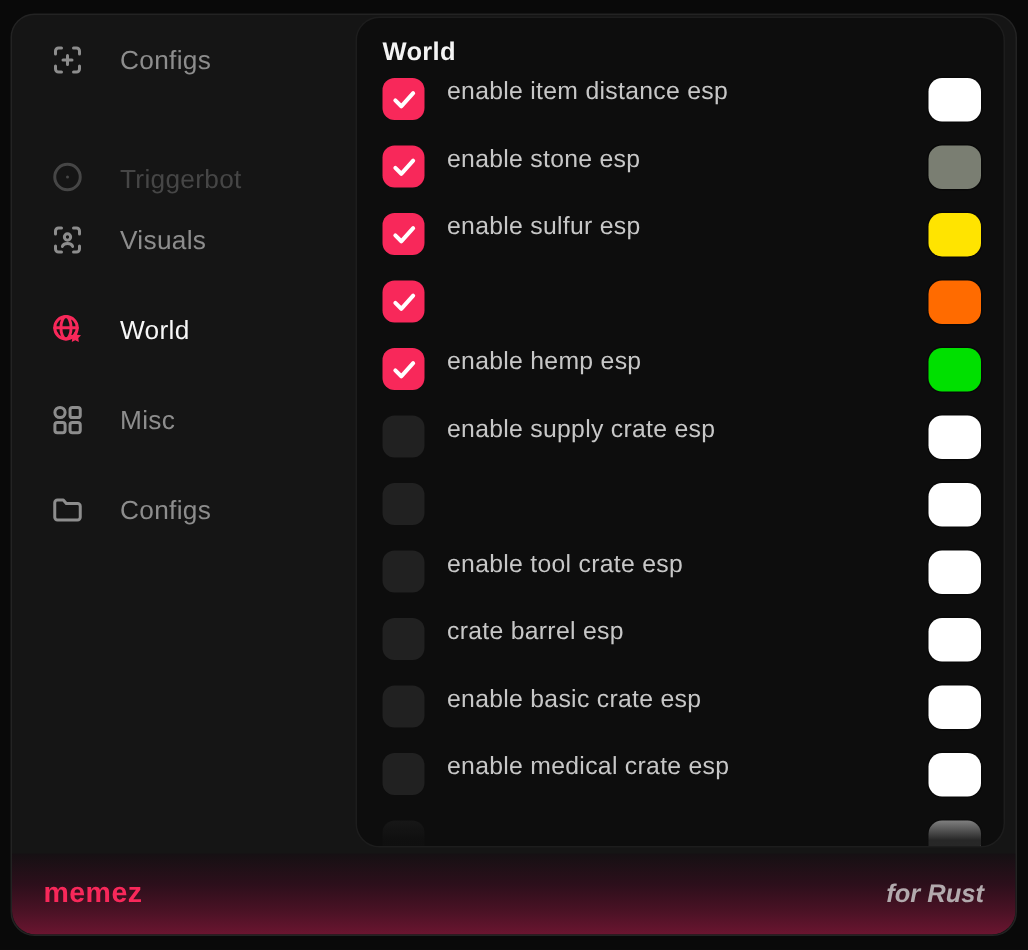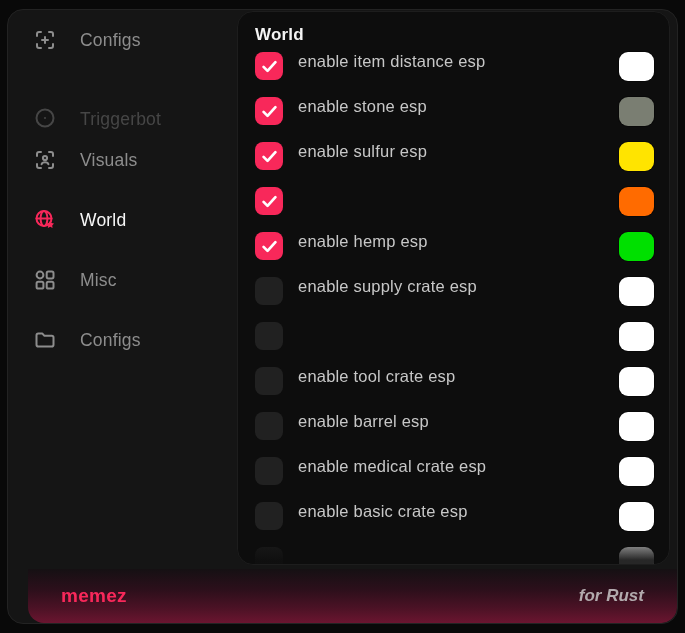--- a/index.html
+++ b/index.html
@@ -54,24 +54,23 @@
   .esp-label{margin-left:15px;font-size:16.5px;color:#c7c7c7;letter-spacing:.2px;}
   .swatch{
     margin-left:auto;width:35px;height:29px;border-radius:9px;cursor:pointer;
     box-shadow:0 0 0 1px rgba(0,0,0,.35);
   }
   .esp-row.partial{opacity:.8;}
 
   
   .footer{
     height:54px;flex:0 0 54px;display:flex;align-items:center;
-    padding:0 33px;box-sizing:border-box;
+    padding:0 21px;box-sizing:border-box;
     background:linear-gradient(180deg,#151013 0%,#2c0f1b 38%,#4b1225 72%,#6b1530 100%);
     border-radius:0 0 16px 16px;
-    margin-left:20px;
   }
   .brand{font-size:19px;font-weight:700;color:var(--accent);letter-spacing:.3px;}
   .tagline{margin-left:auto;font-size:17px;font-weight:700;font-style:italic;color:#b2aaad;text-align:center;}
 </style>
 </head>
 <body style="--accent: #f8285a;">
 
 <div class="menu">
   <div class="content">
 
@@ -215,35 +214,35 @@
             <span class="checkbox">
               
             </span>
             <span class="esp-label">enable tool crate esp</span>
             <span class="swatch" style="background: rgb(255, 255, 255);"></span>
           </div>
           <div class="esp-row">
             <span class="checkbox">
               
             </span>
-            <span class="esp-label">enable barrel esp</span>
+            <span class="esp-label">crate barrel esp</span>
+            <span class="swatch" style="background: rgb(255, 255, 255);"></span>
+          </div>
+          <div class="esp-row">
+            <span class="checkbox">
+              
+            </span>
+            <span class="esp-label">enable basic crate esp</span>
             <span class="swatch" style="background: rgb(255, 255, 255);"></span>
           </div>
           <div class="esp-row">
             <span class="checkbox">
               
             </span>
             <span class="esp-label">enable medical crate esp</span>
-            <span class="swatch" style="background: rgb(255, 255, 255);"></span>
-          </div>
-          <div class="esp-row">
-            <span class="checkbox">
-              
-            </span>
-            <span class="esp-label">enable basic crate esp</span>
             <span class="swatch" style="background: rgb(255, 255, 255);"></span>
           </div>
           <div class="esp-row partial">
             <span class="checkbox">
               
             </span>
             <span class="esp-label"></span>
             <span class="swatch" style="background: rgb(233, 233, 233);"></span>
           </div>
         </div>

